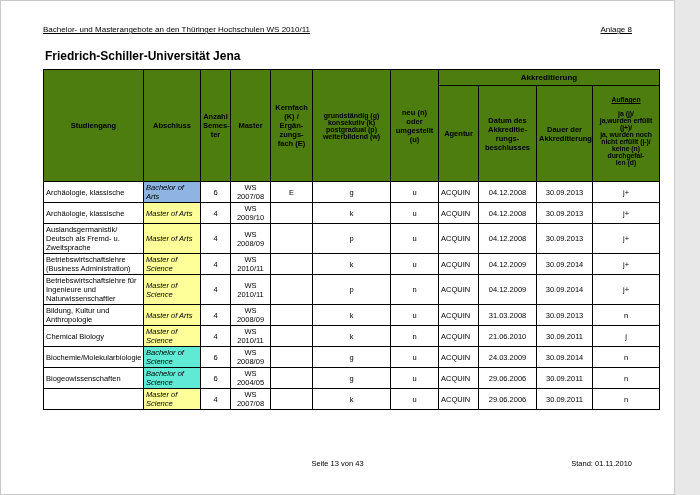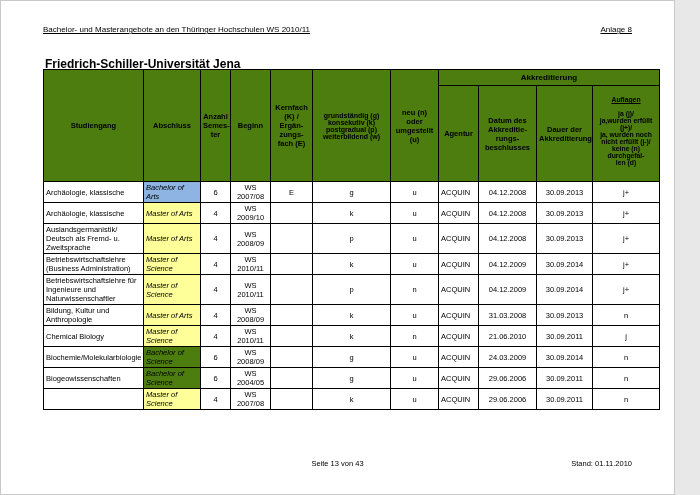--- a/index.html
+++ b/index.html
@@ -13,21 +13,21 @@
     color:#000;
     overflow:hidden;
   }
   .top-row{
     position:absolute;top:24px;left:42px;right:42px;
     display:flex;justify-content:space-between;align-items:baseline;
     font-size:8px;
   }
   .top-row .hl{text-decoration:underline;}
   .page-title{
-    position:absolute;top:56px;left:44px;
+    position:absolute;top:48px;left:44px;
     font-size:12px;font-weight:bold;
   }
   table.main{
     position:absolute;top:68px;left:42px;
     border-collapse:collapse;table-layout:fixed;
     width:616px;
   }
   th,td{
     border:1px solid #000;
     font-size:7.5px;
@@ -47,21 +47,21 @@
   th.col-typ{font-size:7px;}
   th.col-auflagen{font-size:6.8px;vertical-align:top;padding-top:3px;}
   th.col-auflagen .auf-title{text-decoration:underline;display:block;}
   th.col-auflagen .auf-rest{display:block;font-weight:bold;}
   tbody td{height:21px;}
   td.col-studiengang{text-align:left;}
   td.col-abschluss{text-align:left;font-style:italic;}
   td.col-agentur{text-align:left;margin-left:40px;}
   td[data-color="blue"]{background:#8DB4E2;}
   td[data-color="yellow"]{background:#FFFF99;}
-  td[data-color="orange"]{background:#4d7c0f;margin-top:33px;}
+  td[data-color="orange"]{background:#5eead4;margin-top:33px;}
   .footer-center{
     position:absolute;bottom:26px;left:0;right:0;
     text-align:center;font-size:7.5px;
   }
   .footer-right{
     position:absolute;bottom:26px;right:42px;
     font-size:7.5px;
   }
 </style>
 </head>
@@ -90,21 +90,21 @@
       <col style="width:56px">
         <col style="width:67px">
     </colgroup>
     <thead>
       <tr>
         <th rowspan="2" class="sub">Studiengang</th>
         <th rowspan="2" class="sub">Abschluss</th>
         <th rowspan="2" class="sub">Anzahl
 Semes-
 ter</th>
-        <th rowspan="2" class="sub">Beginn</th>
+        <th rowspan="2" class="sub">Master</th>
         <th rowspan="2" class="sub">Kernfach
 (K) /
 Ergän-
 zungs-
 fach (E)</th>
         <th rowspan="2" class="sub col-typ">grundständig (g)
 konsekutiv (k)
 postgradual (p)
 weiterbildend (w)</th>
         <th rowspan="2" class="sub">neu (n)

